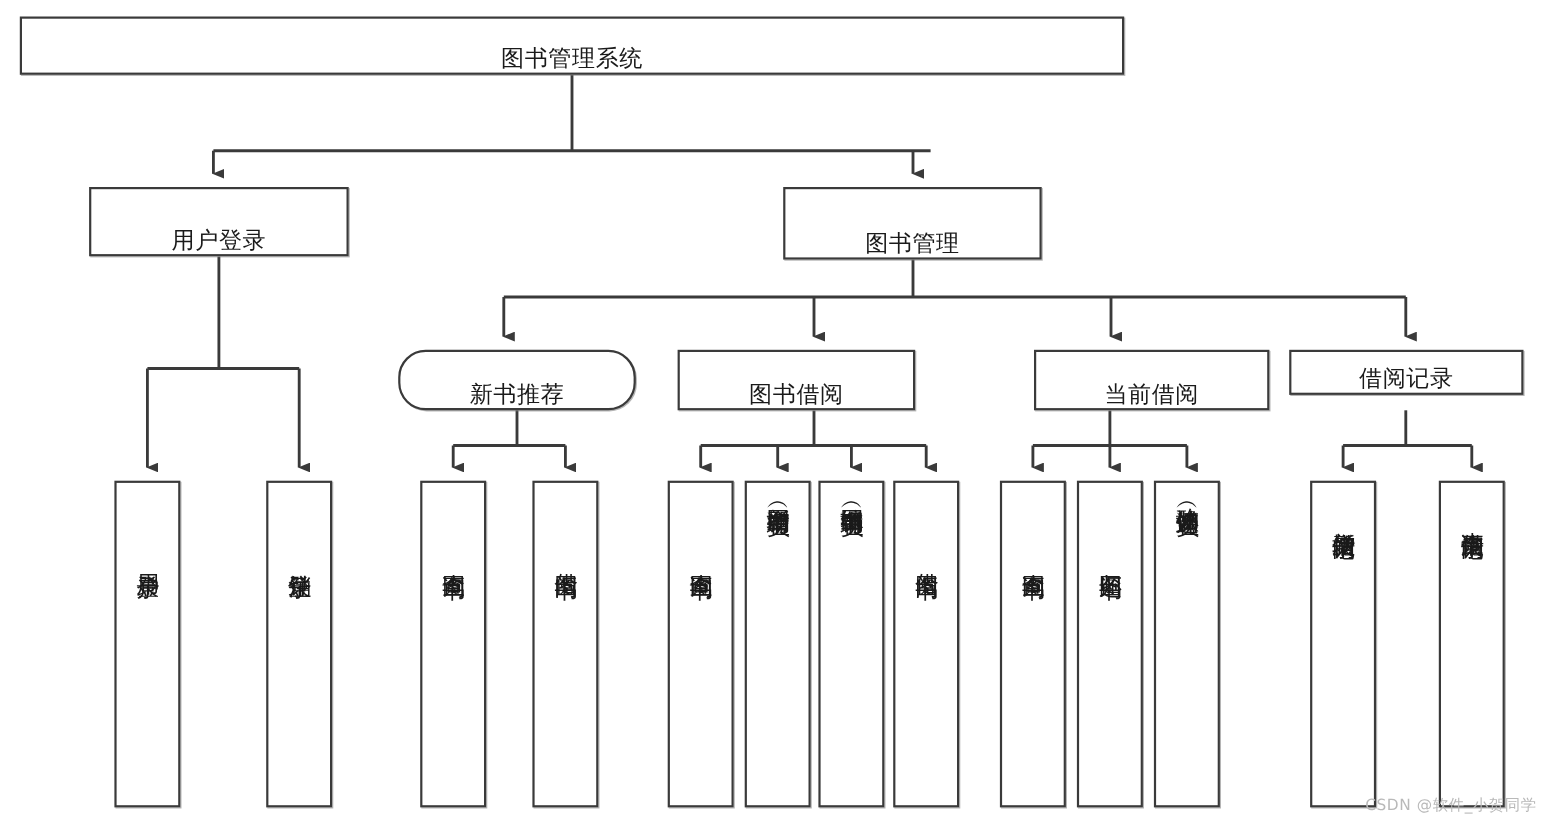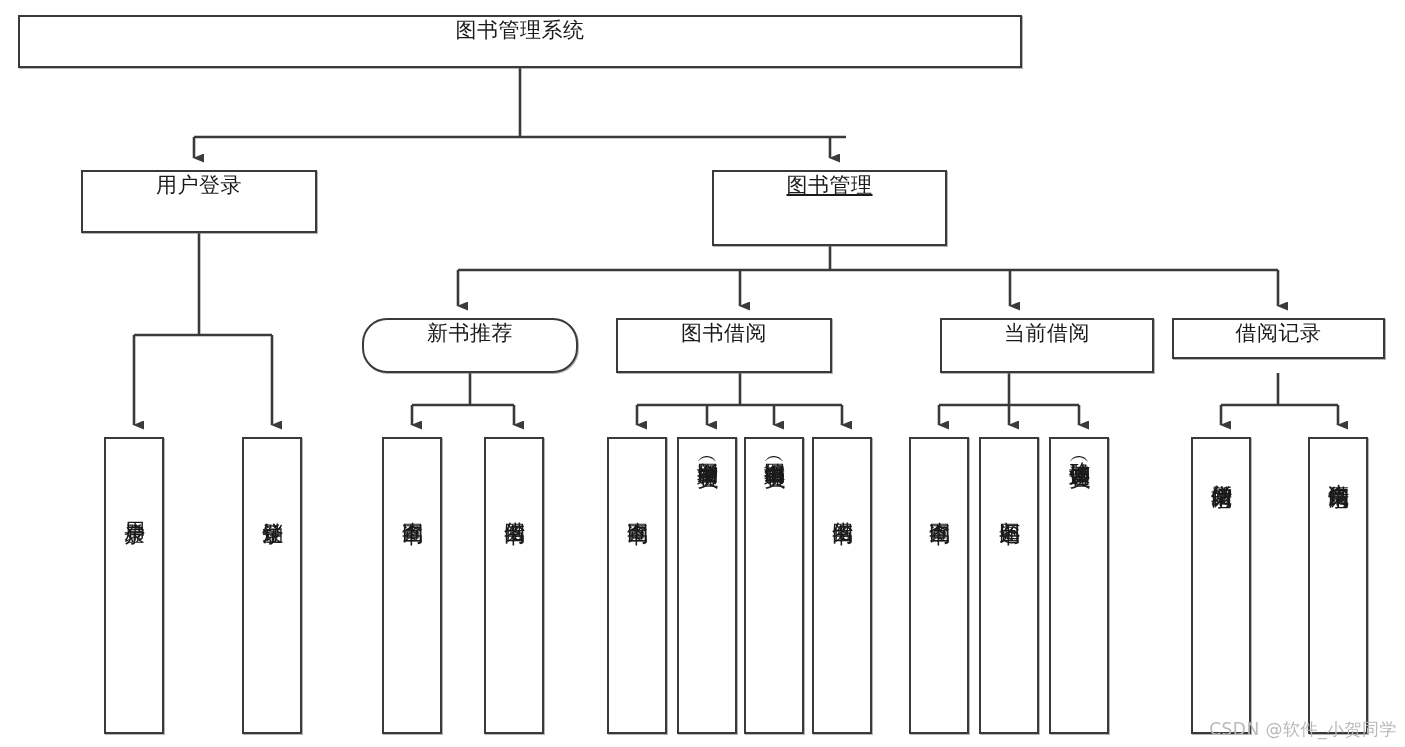--- a/index.html
+++ b/index.html
@@ -22,21 +22,21 @@
     width: 1405px;
     height: 747px;
     pointer-events: none;
   }
   .node {
     position: absolute;
     box-sizing: border-box;
     border: 2px solid #3a3a3a;
     background: #ffffff;
     display: flex;
-    align-items: flex-start;
+    align-items: flex-end;
     justify-content: center;
     color: #1a1a1a;
     box-shadow: 1px 1px 0 rgba(120,120,120,0.55);
   }
   .node-h {
     font-size: 21px;
     line-height: 1.25;
     letter-spacing: 0.5px;
     white-space: nowrap;
   }
@@ -51,21 +51,21 @@
     font-size: 21px;
     line-height: 1.30;
     letter-spacing: 1px;
     white-space: nowrap;
     display: block;
   }
   .watermark {
     position: absolute;
     right: 8px;
     bottom: 6px;
-    font-size: 17px;
+    font-size: 14px;
     color: #b9b9b9;
     letter-spacing: 0.5px;
     white-space: nowrap;
   }
 </style>
 </head>
 <body>
 
 <div id="canvas">
 
@@ -119,21 +119,21 @@
     </g>
   </svg>
 
   <div class="node node-h" style="left:18px; top:15px; width:1004px; height:53px;">
     <span>图书管理系统</span>
   </div>
 
   <div class="node node-h" style="left:81px; top:170px; width:236px; height:63px;">
     <span>用户登录</span>
   </div>
-  <div class="node node-h" style="left:712px; top:170px; width:235px; height:76px;text-decoration:underline;">
+  <div class="node node-h" style="left:712px; top:170px; width:235px; height:66px;">
     <span>图书管理</span>
   </div>
 
   <div class="node node-h" style="left:362px; top:318px; width:216px; height:55px;border-radius:25px;">
     <span>新书推荐</span>
   </div>
   <div class="node node-h" style="left:616px; top:318px; width:216px; height:55px;">
     <span>图书借阅</span>
   </div>
   <div class="node node-h" style="left:940px; top:318px; width:214px; height:55px;">

